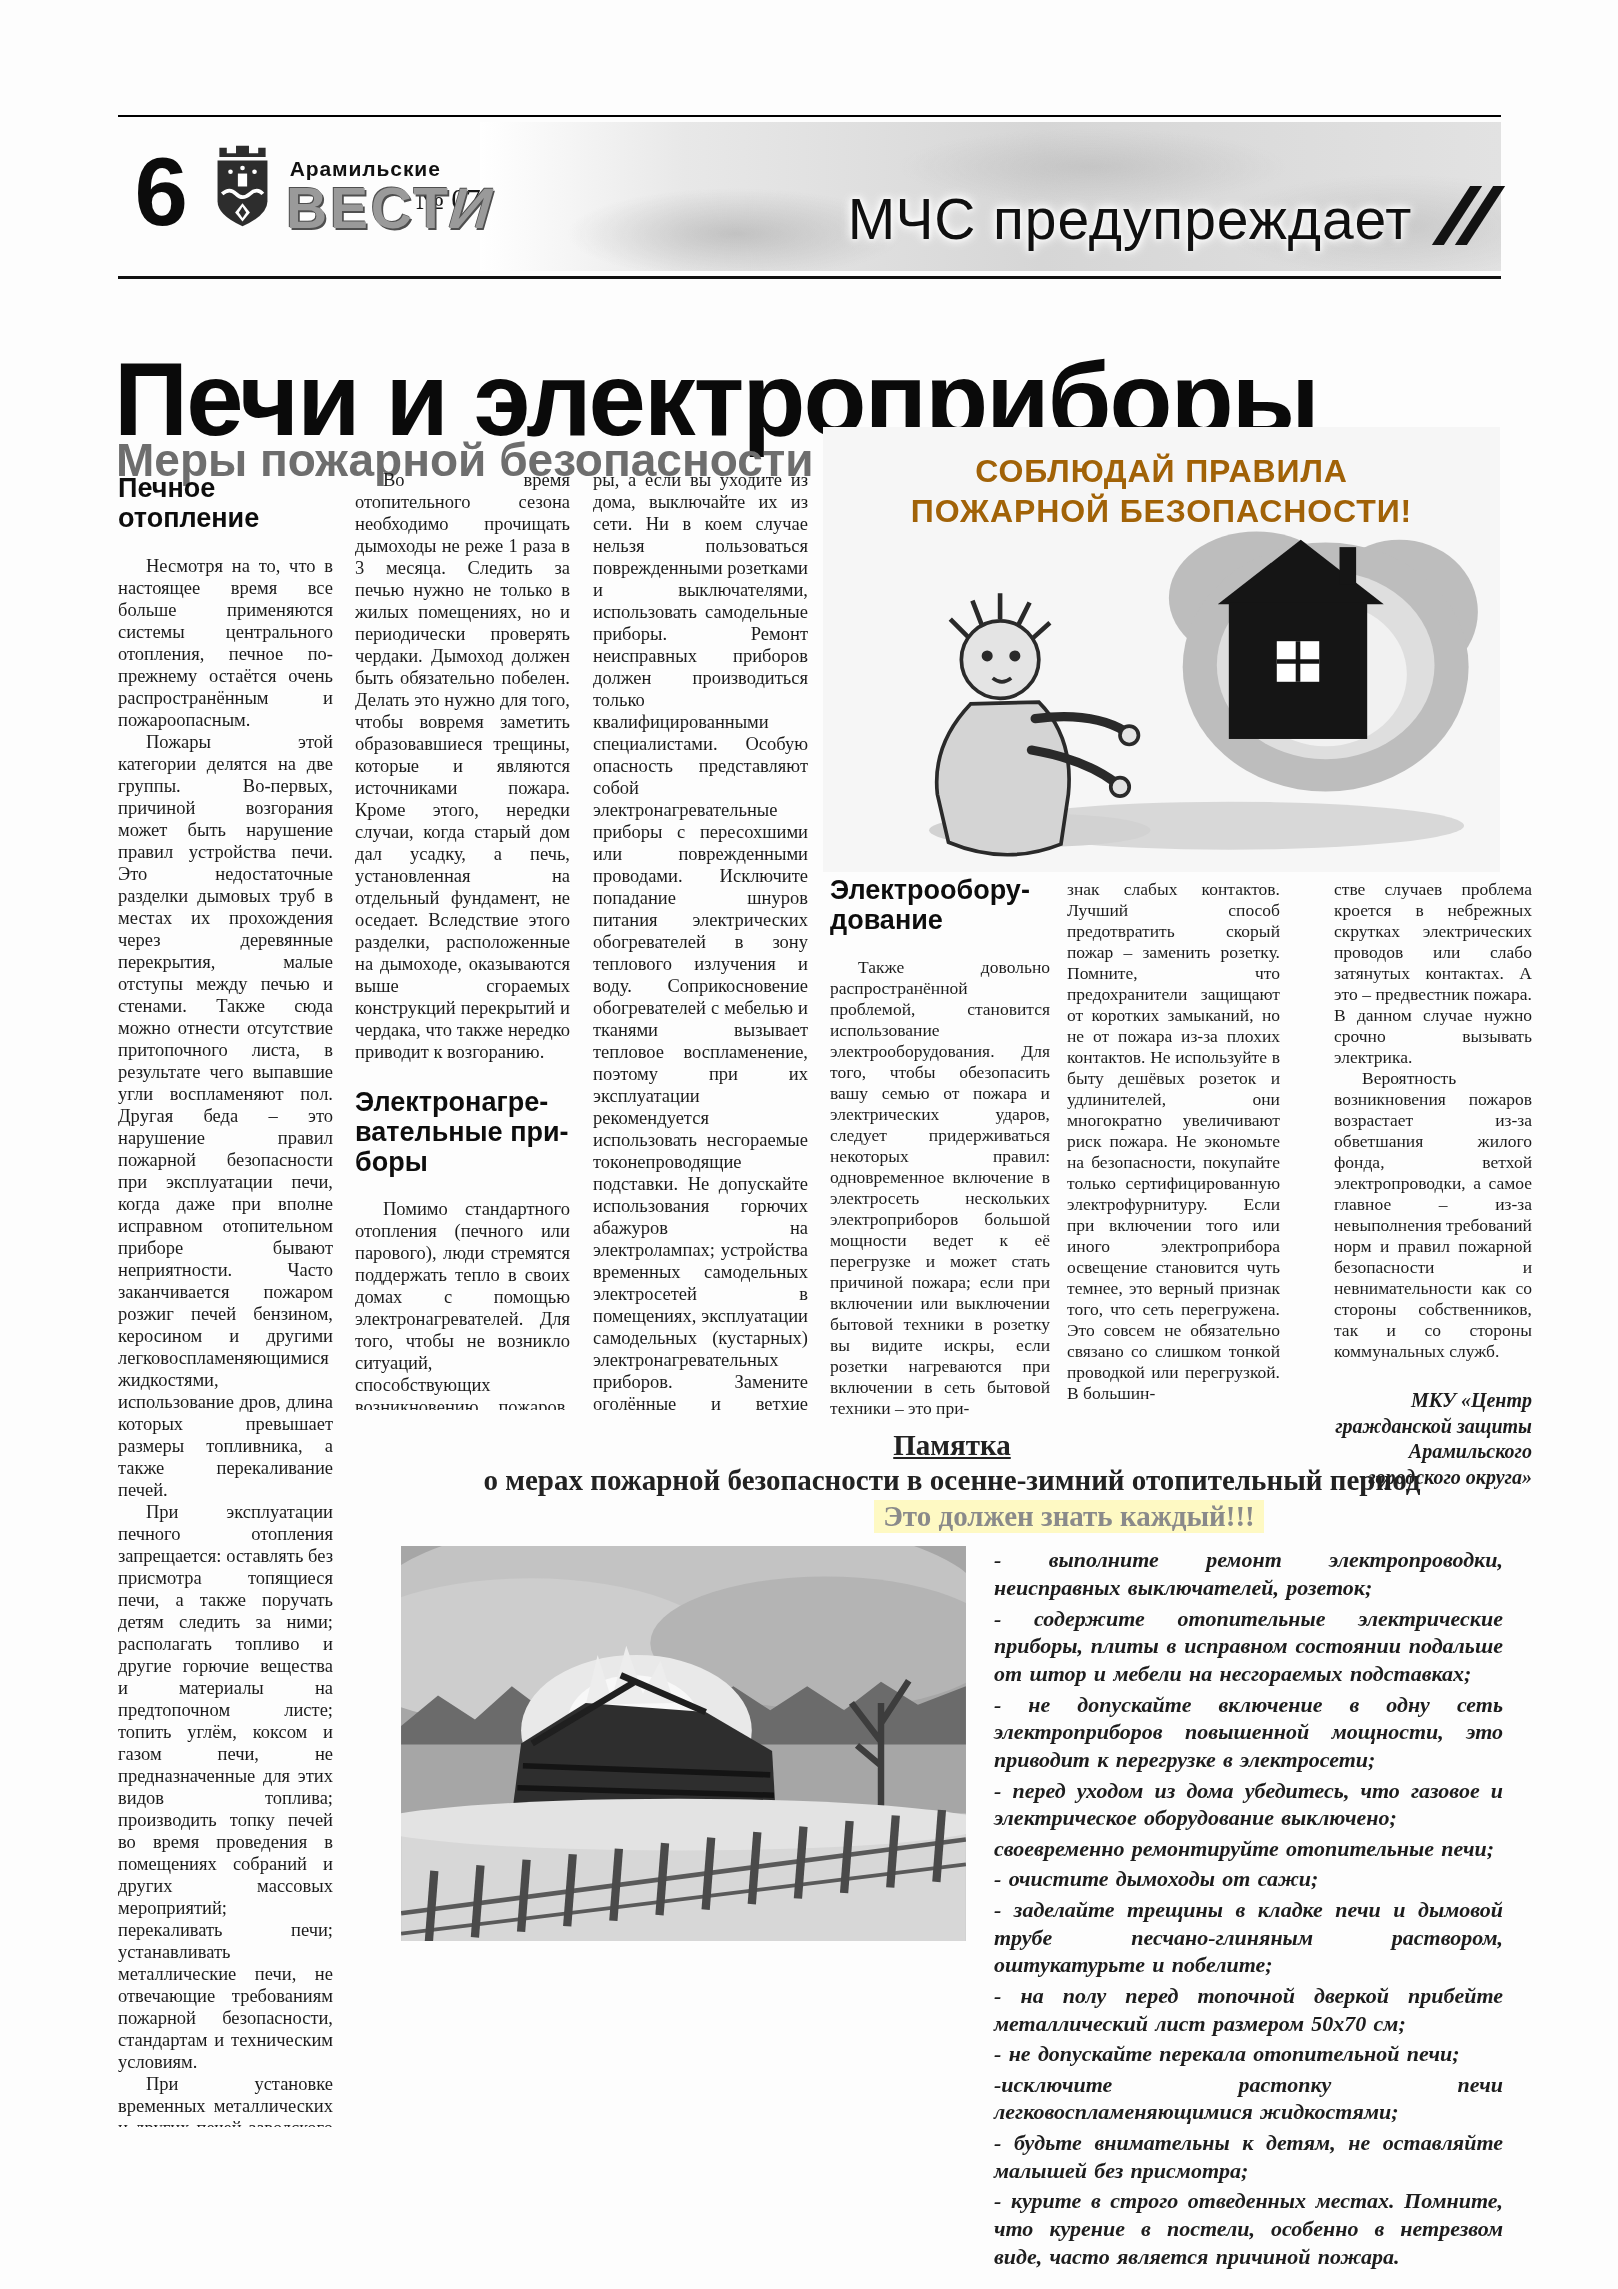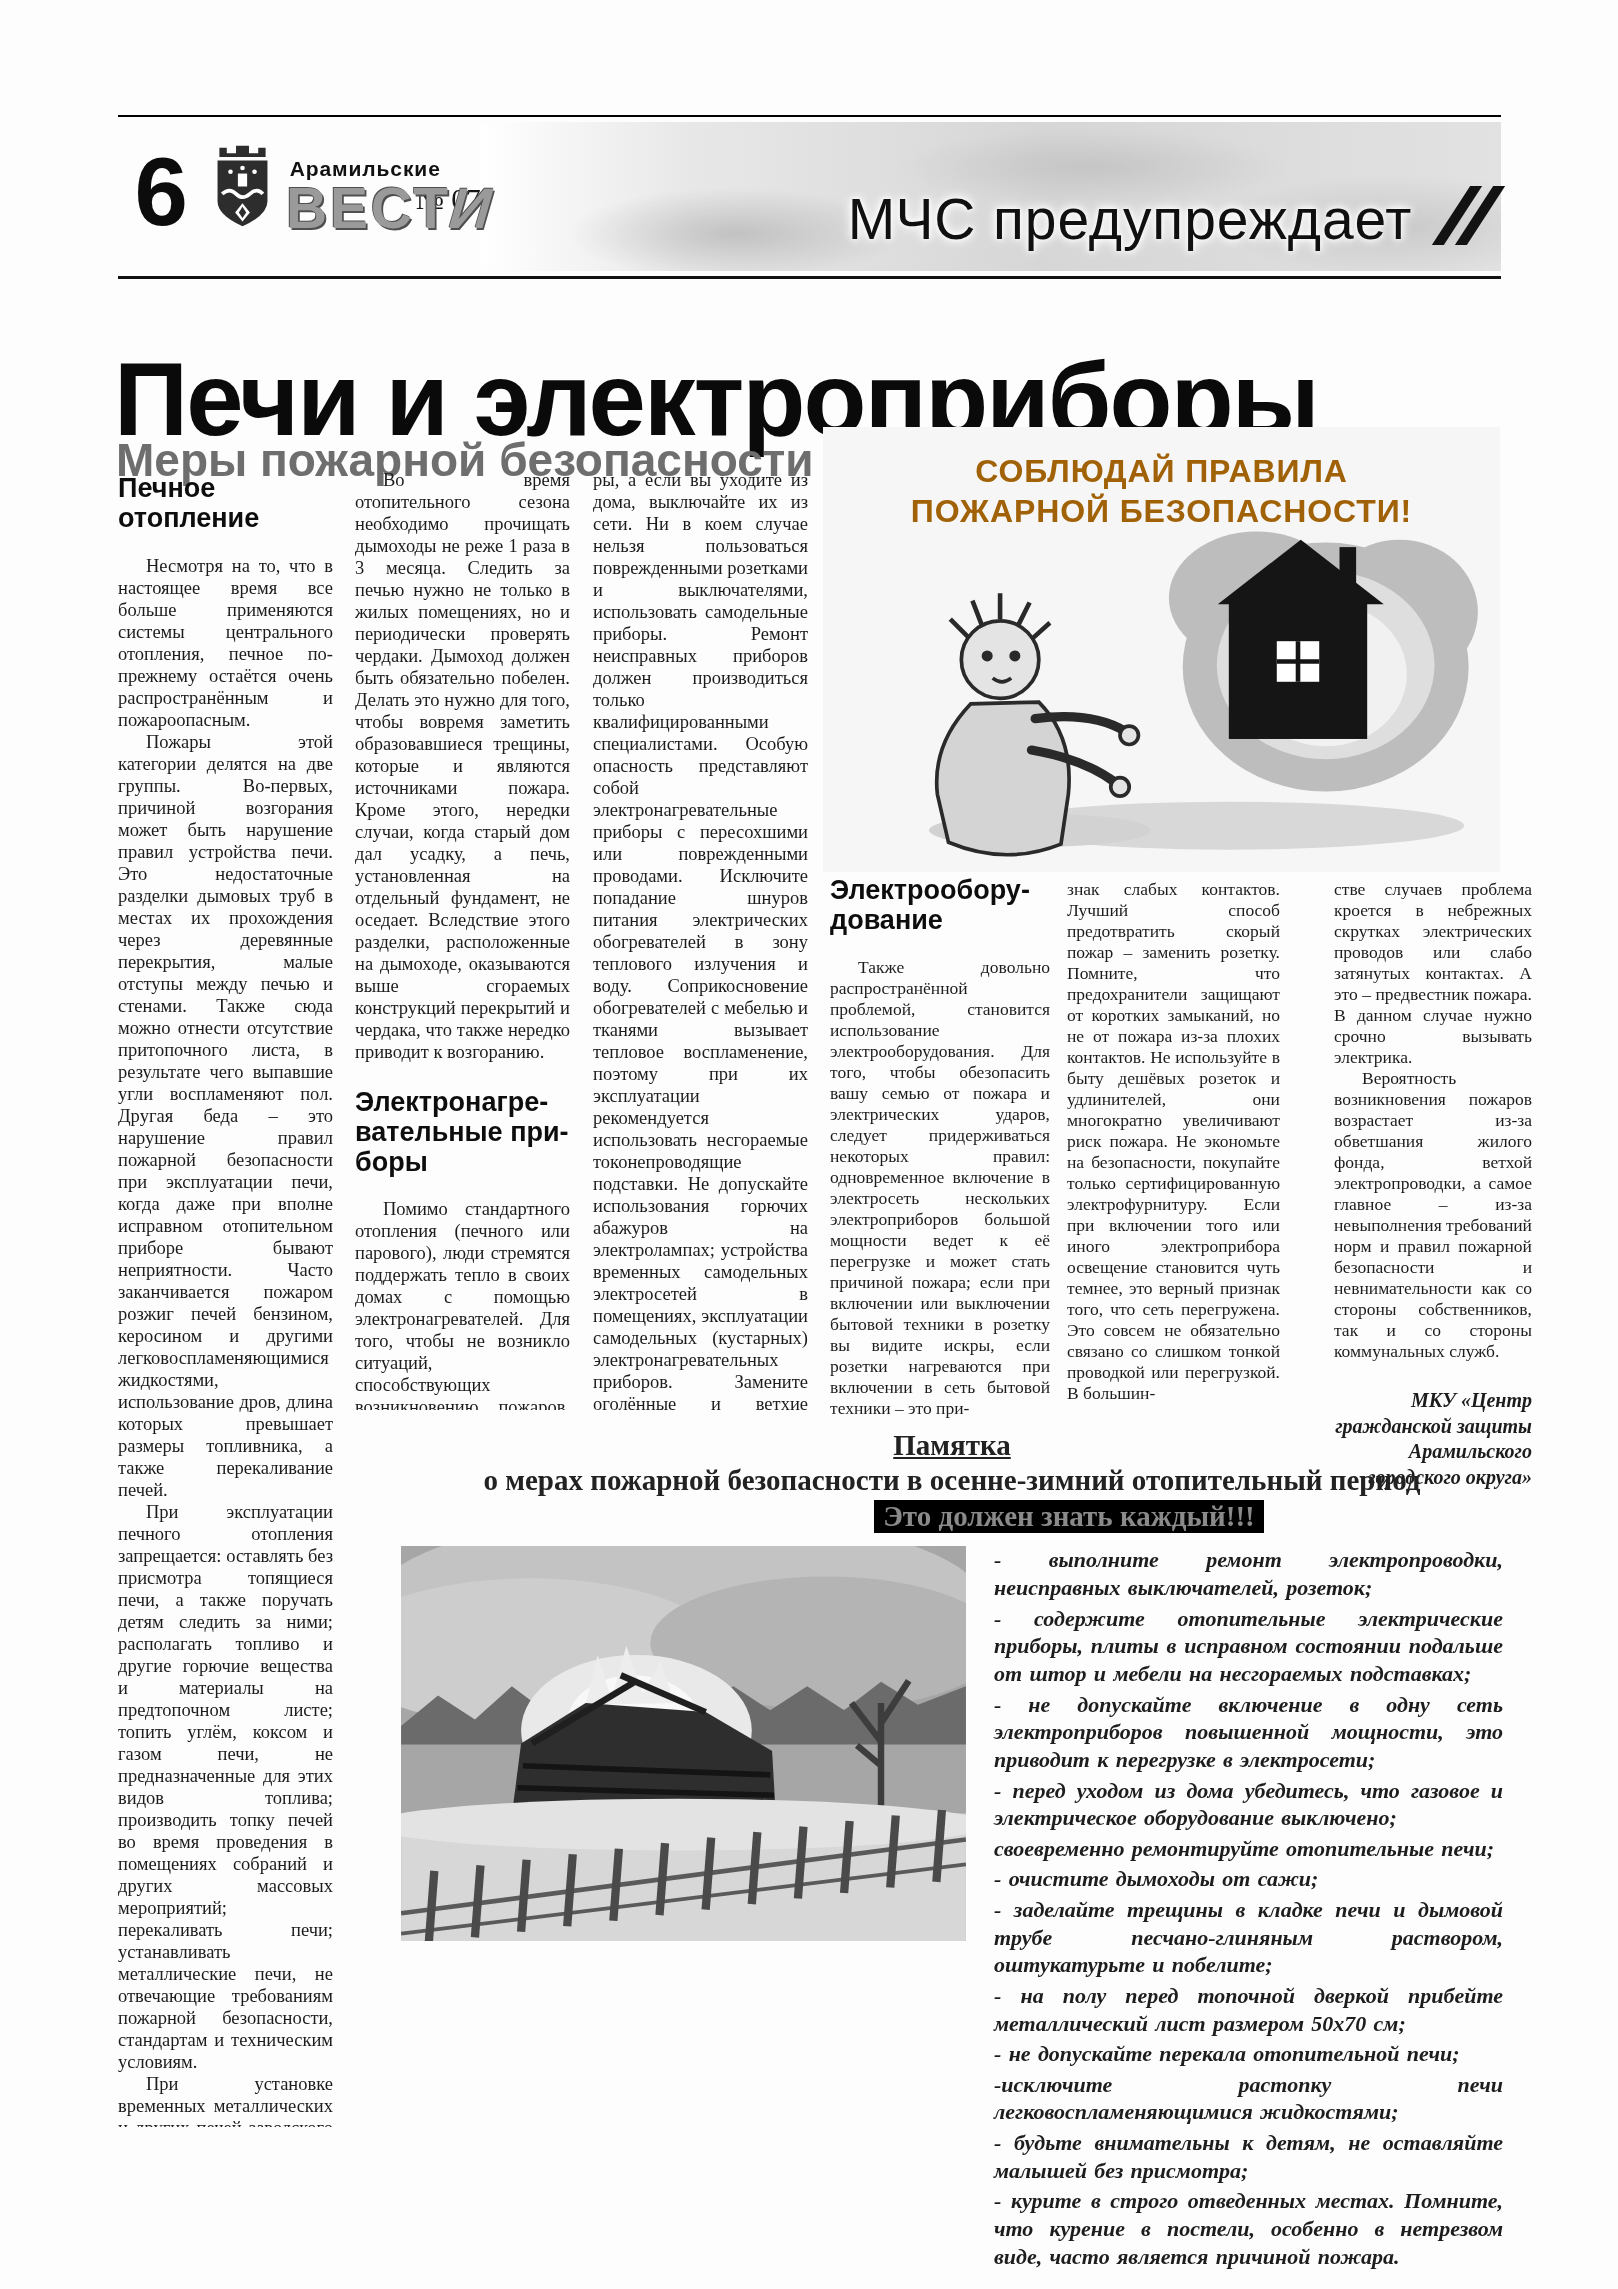--- a/index.html
+++ b/index.html
@@ -46,21 +46,21 @@
   
   .cartoon{position:absolute;left:823px;top:427px;width:677px;height:445px;background:#f6f6f6;overflow:hidden;}
   .cartoon-caption{position:absolute;left:71px;top:24px;width:535px;text-align:center;
       font-family:"Liberation Sans",sans-serif;font-weight:700;font-size:32px;line-height:1.25;color:#a16207;
       letter-spacing:0.9px;z-index:2;}
   .cartoon svg{position:absolute;left:0;top:0;}
   
   .memo{position:absolute;left:401px;top:1429px;width:1102px;}
   .memo-t1{font-weight:700;font-size:29px;text-align:center;color:#222;text-decoration:underline;}
   .memo-t2{font-weight:700;font-size:29px;text-align:center;color:#222;margin-top:1.8px;}
-  .memo-t3{font-weight:700;font-size:29px;color:#8a8a8a;background:#000000;width:max-content;
+  .memo-t3{font-weight:700;font-size:29px;color:#8a8a8a;background:#fef9c3;width:max-content;
            margin:3.7px 0 0 473px;padding:0 9.2px;}
   .memo-body{display:flex;gap:28px;margin-top:13px;}
   .memo-left{width:565px;flex:0 0 aupx;}
   .memo-photo{width:565px;height:395px;background:#b5b5b5;}
   .memo-intro{font-weight:700;font-size:25px;line-height:1.34;text-align:justify;margin-top:18.5px;color:#181818;
               word-spacing:3.7px;}
   .memo-right{flex:1;}
   .memo-list{font-weight:700;font-style:italic;font-size:22px;line-height:1.26;text-align:justify;color:#1d1d1d;}
   .memo-list .memo-item{margin:0 0 2.8px 0;word-spacing:1.8px;}
 </style>

